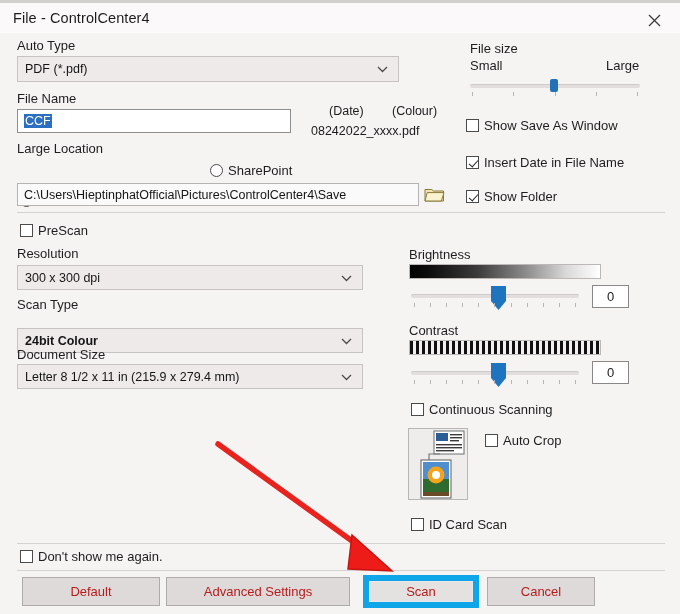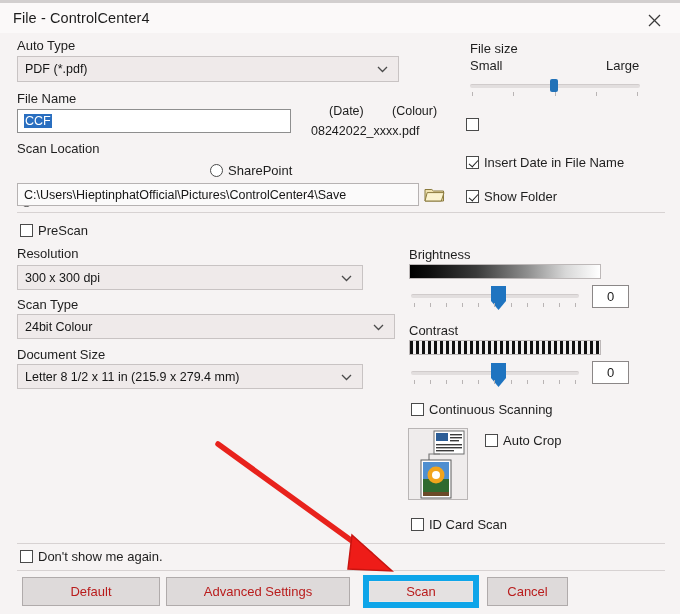--- a/index.html
+++ b/index.html
@@ -245,21 +245,21 @@
 
   <div class="lbl" style="left:17px; top:91px;">File Name</div>
   <div class="textbox" style="left:17px; top:109px; width:274px; height:24px;">
     <span class="sel">CCF</span>
   </div>
 
   <div class="info-txt" style="left:329px; top:104px;">(Date)</div>
   <div class="info-txt" style="left:392px; top:104px;">(Colour)</div>
   <div class="info-txt" style="left:311px; top:124px;">08242022_xxxx.pdf</div>
 
-  <div class="lbl" style="left:17px; top:141px;">Scan Location</div>
+  <div class="lbl" style="left:17px; top:141px;">Large Location</div>
 
   <div class="cb-row" style="left:20px; top:176px;margin-top:17px;">
     <span class="rd-box checked"></span>
     <span class="cb-label">Folder</span>
   </div>
   <div class="cb-row" style="left:210px; top:163px;">
     <span class="rd-box"></span>
     <span class="cb-label">SharePoint</span>
   </div>
 
@@ -285,21 +285,21 @@
   <div class="combo" style="left:17px; top:265px; width:346px; height:25px;text-align:right;">
     <span>300 x 300 dpi</span>
     <span class="chev">
       <svg width="13" height="13" viewBox="0 0 13 13">
           <polyline points="2,4.5 6.5,9 11,4.5" fill="none" stroke="#4b4b4b" stroke-width="1.3"></polyline>
         </svg>
     </span>
   </div>
 
   <div class="lbl" style="left:17px; top:297px;">Scan Type</div>
-  <div class="combo" style="left:17px; top:314px; width:378px; height:25px;">
+  <div class="combo" style="left:17px; top:328px; width:346px; height:25px;font-weight:bold;">
     <span>24bit Colour</span>
     <span class="chev">
       <svg width="13" height="13" viewBox="0 0 13 13">
           <polyline points="2,4.5 6.5,9 11,4.5" fill="none" stroke="#4b4b4b" stroke-width="1.3"></polyline>
         </svg>
     </span>
   </div>
 
   <div class="lbl" style="left:17px; top:347px;">Document Size</div>
   <div class="combo" style="left:17px; top:364px; width:346px; height:25px;">
@@ -320,20 +320,21 @@
   <div class="ticks" style="left:472px; top:92px; width:166px;">
     <i></i>
       <i></i>
       <i></i>
       <i></i>
       <i></i>
   </div>
 
   <div class="cb-row" style="left:466px; top:118px;">
     <span class="cb-box"></span>
+    <span class="cb-label">Show Save As Window</span>
   </div>
   <div class="cb-row" style="left:466px; top:155px;">
     <span class="cb-box checked"></span>
     <span class="cb-label">Insert Date in File Name</span>
   </div>
   <div class="cb-row" style="left:466px; top:189px;">
     <span class="cb-box checked"></span>
     <span class="cb-label">Show Folder</span>
   </div>
 
@@ -427,21 +428,21 @@
 
   <div class="btn" style="left:22px; top:577px; width:138px; height:29px;">
     <span>Default</span>
   </div>
   <div class="btn" style="left:166px; top:577px; width:184px; height:29px;">
     <span>Advanced Settings</span>
   </div>
   <div class="btn focused" style="left:363px; top:575px; width:116px; height:33px;">
     <span>Scan</span>
   </div>
-  <div class="btn" style="left:487px; top:577px; width:81px; height:29px;">
+  <div class="btn" style="left:487px; top:577px; width:108px; height:29px;">
     <span>Cancel</span>
   </div>
 
   <svg id="red-arrow" viewBox="0 0 680 614">
     <line x1="218" y1="444" x2="370" y2="554" stroke="#e8221c" stroke-width="5.5" stroke-linecap="round"></line>
     <polygon points="352,535 392,571 348,569" fill="#ee1c18" stroke="#c81410" stroke-width="1.5"></polygon>
   </svg>
 
 </div>
 

